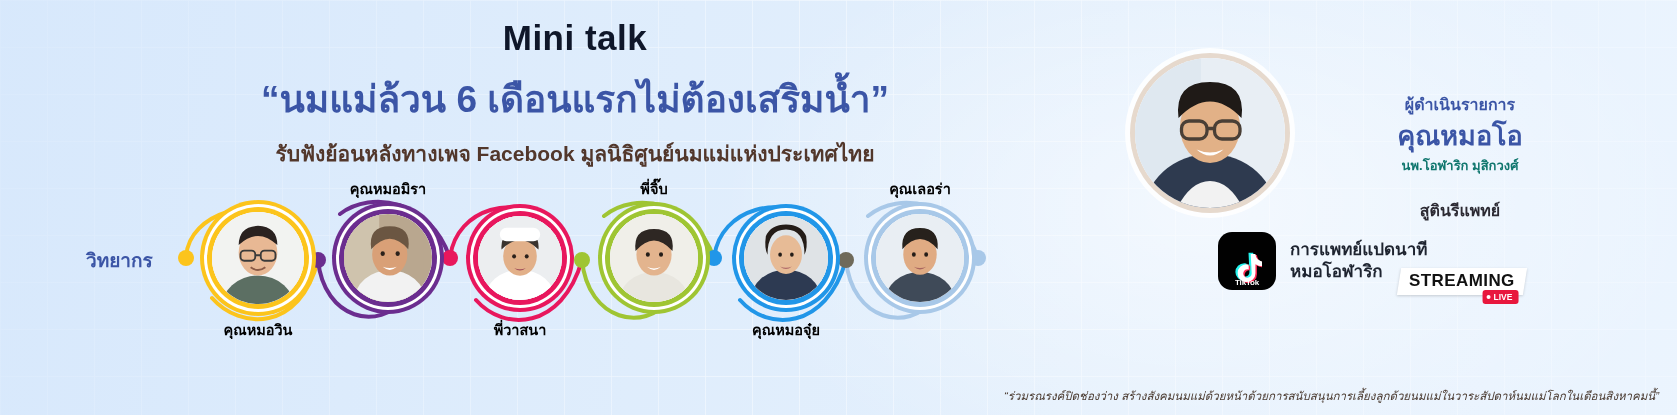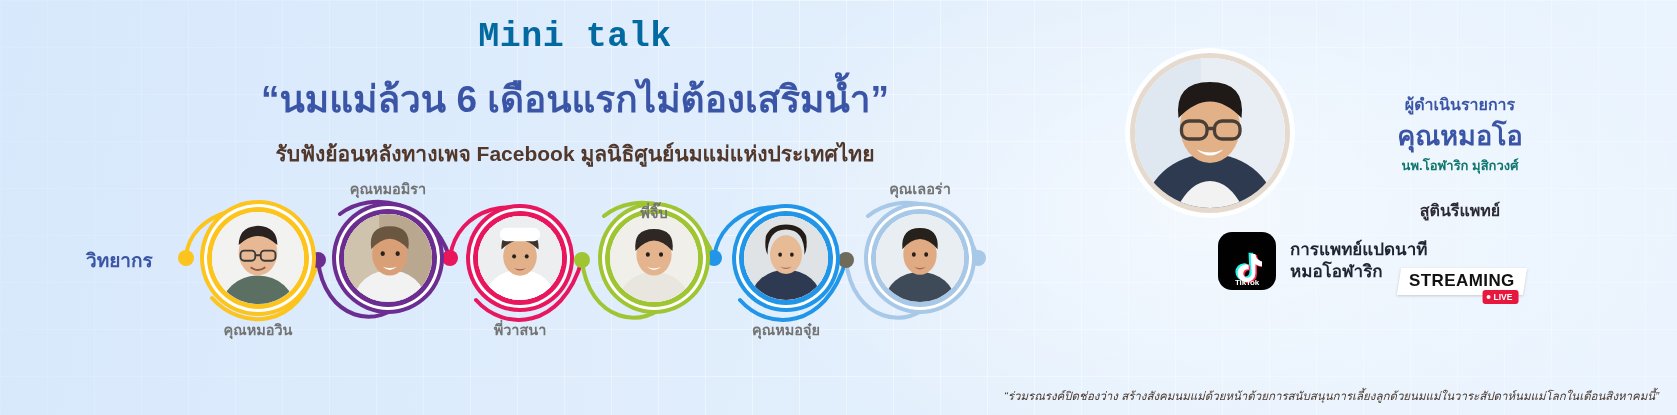--- a/index.html
+++ b/index.html
@@ -21,21 +21,21 @@
   .bg-wash{
     position:absolute; inset:0;
     background:
       radial-gradient(ellipse 700px 420px at 72% 50%, rgba(255,255,255,.55), rgba(255,255,255,0) 70%),
       linear-gradient(100deg, rgba(215,232,252,.9) 0%, rgba(228,240,253,.5) 45%, rgba(238,246,255,.85) 100%);
   }
 
   
   .head{ position:absolute; left:0; top:18px; width:1150px; text-align:center; z-index:6;}
   .mini-talk{
-    font-size:35px; font-weight:bold; color:#0369a1; letter-spacing:.5px; line-height:1.12;font-family:Liberation Mono, monospace;
+    font-size:35px; font-weight:bold; color:#0f172a; letter-spacing:.5px; line-height:1.12;
   }
   .quote-title{
     font-size:37px; font-weight:bold; color:#3b55a6; line-height:1.25; margin-top:20px;
     white-space:nowrap;
   }
   .sub-line{
     font-size:21px; font-weight:bold; color:#52372b; margin-top:14px; white-space:nowrap;
   }
 
   
@@ -51,21 +51,21 @@
     background:#fff;
   }
   .circle .inner{
     border-radius:50%; overflow:hidden; background:#eef3f8;
     width:100%; height:100%; position:relative;
   }
 
   .face{ position:absolute; inset:0; }
 
   .name{
-    position:absolute; font-size:14.5px; font-weight:bold; color:#737373;
+    position:absolute; font-size:14.5px; font-weight:bold; color:#000000;
     white-space:nowrap; text-align:center; z-index:7;
   }
 
   
   .host-photo{
     position:absolute; left:1135px; top:58px; width:150px; height:150px;
     border-radius:50%; background:#fff; z-index:5;
     box-shadow:0 0 0 5px #e6d9cd, 0 0 0 10px rgba(255,255,255,.85);
     overflow:hidden;
   }
@@ -209,21 +209,21 @@
         <rect width="100" height="100" fill="#f0efe9"></rect>
         <ellipse cx="50" cy="100" rx="40" ry="34" fill="#e8e6df"></ellipse>
         <ellipse cx="50" cy="46" rx="20" ry="24" fill="#e3b48e"></ellipse>
         <path d="M29 42 q21 -24 42 0 q3 -25 -21 -25 q-24 0 -21 25z" fill="#2e2723"></path>
         <ellipse cx="43" cy="46" rx="2.3" ry="2.6" fill="#241d18"></ellipse>
         <ellipse cx="58" cy="46" rx="2.3" ry="2.6" fill="#241d18"></ellipse>
         <path d="M42 60 q8 7 16 0 q-8 4 -16 0z" fill="#fff"></path>
       </svg>
     </div>
   </div>
-  <div class="name" style="left:574px; top:-3px; width:160px;margin-top:24px;">พี่จิ๊บ</div>
+  <div class="name" style="left:574px; top:-3px; width:160px;">พี่จิ๊บ</div>
 
   <div class="circle" style="left:744px; top:36px; width:84px; height:84px; box-shadow:0 0 0 5px #2196e8, 0 0 0 8px #ffffff, 0 0 0 12px #2196e8;">
     <div class="inner">
       <svg class="face" viewBox="0 0 100 100" preserveAspectRatio="xMidYMid slice">
         <rect width="100" height="100" fill="#dfe3e6"></rect>
         <ellipse cx="50" cy="100" rx="42" ry="36" fill="#2d3a52"></ellipse>
         <ellipse cx="50" cy="46" rx="19" ry="23" fill="#e7bb96"></ellipse>
         <path d="M28 46 q0 -30 22 -30 q22 0 22 30 q4 -8 2 -22 q-6 -14 -24 -14 q-18 0 -24 14 q-2 14 2 22z" fill="#241c17"></path>
         <ellipse cx="43" cy="46" rx="2.2" ry="2.5" fill="#241d18"></ellipse>
         <ellipse cx="57" cy="46" rx="2.2" ry="2.5" fill="#241d18"></ellipse>

